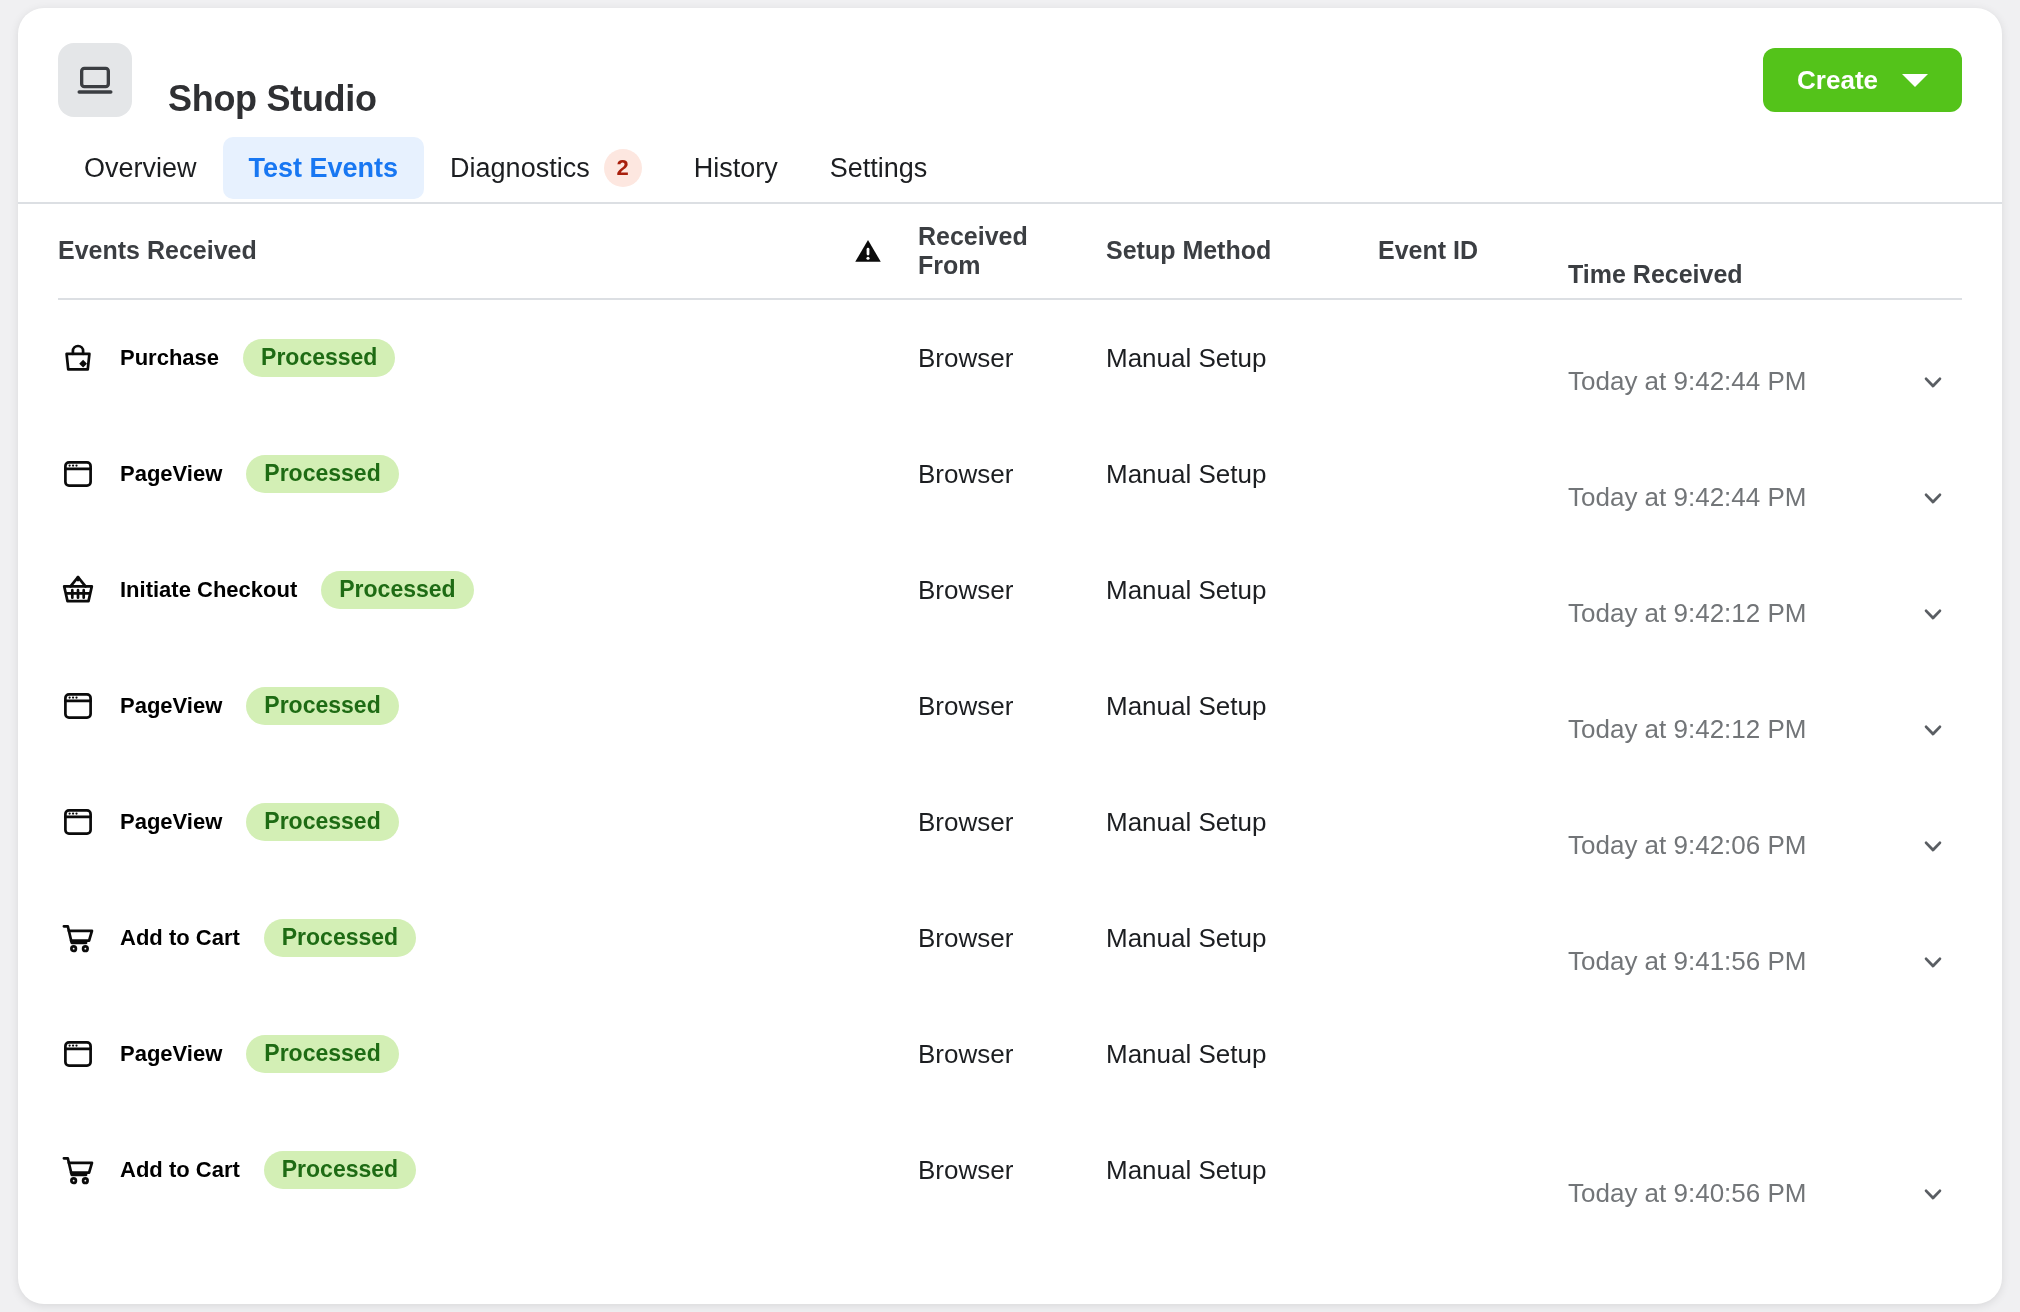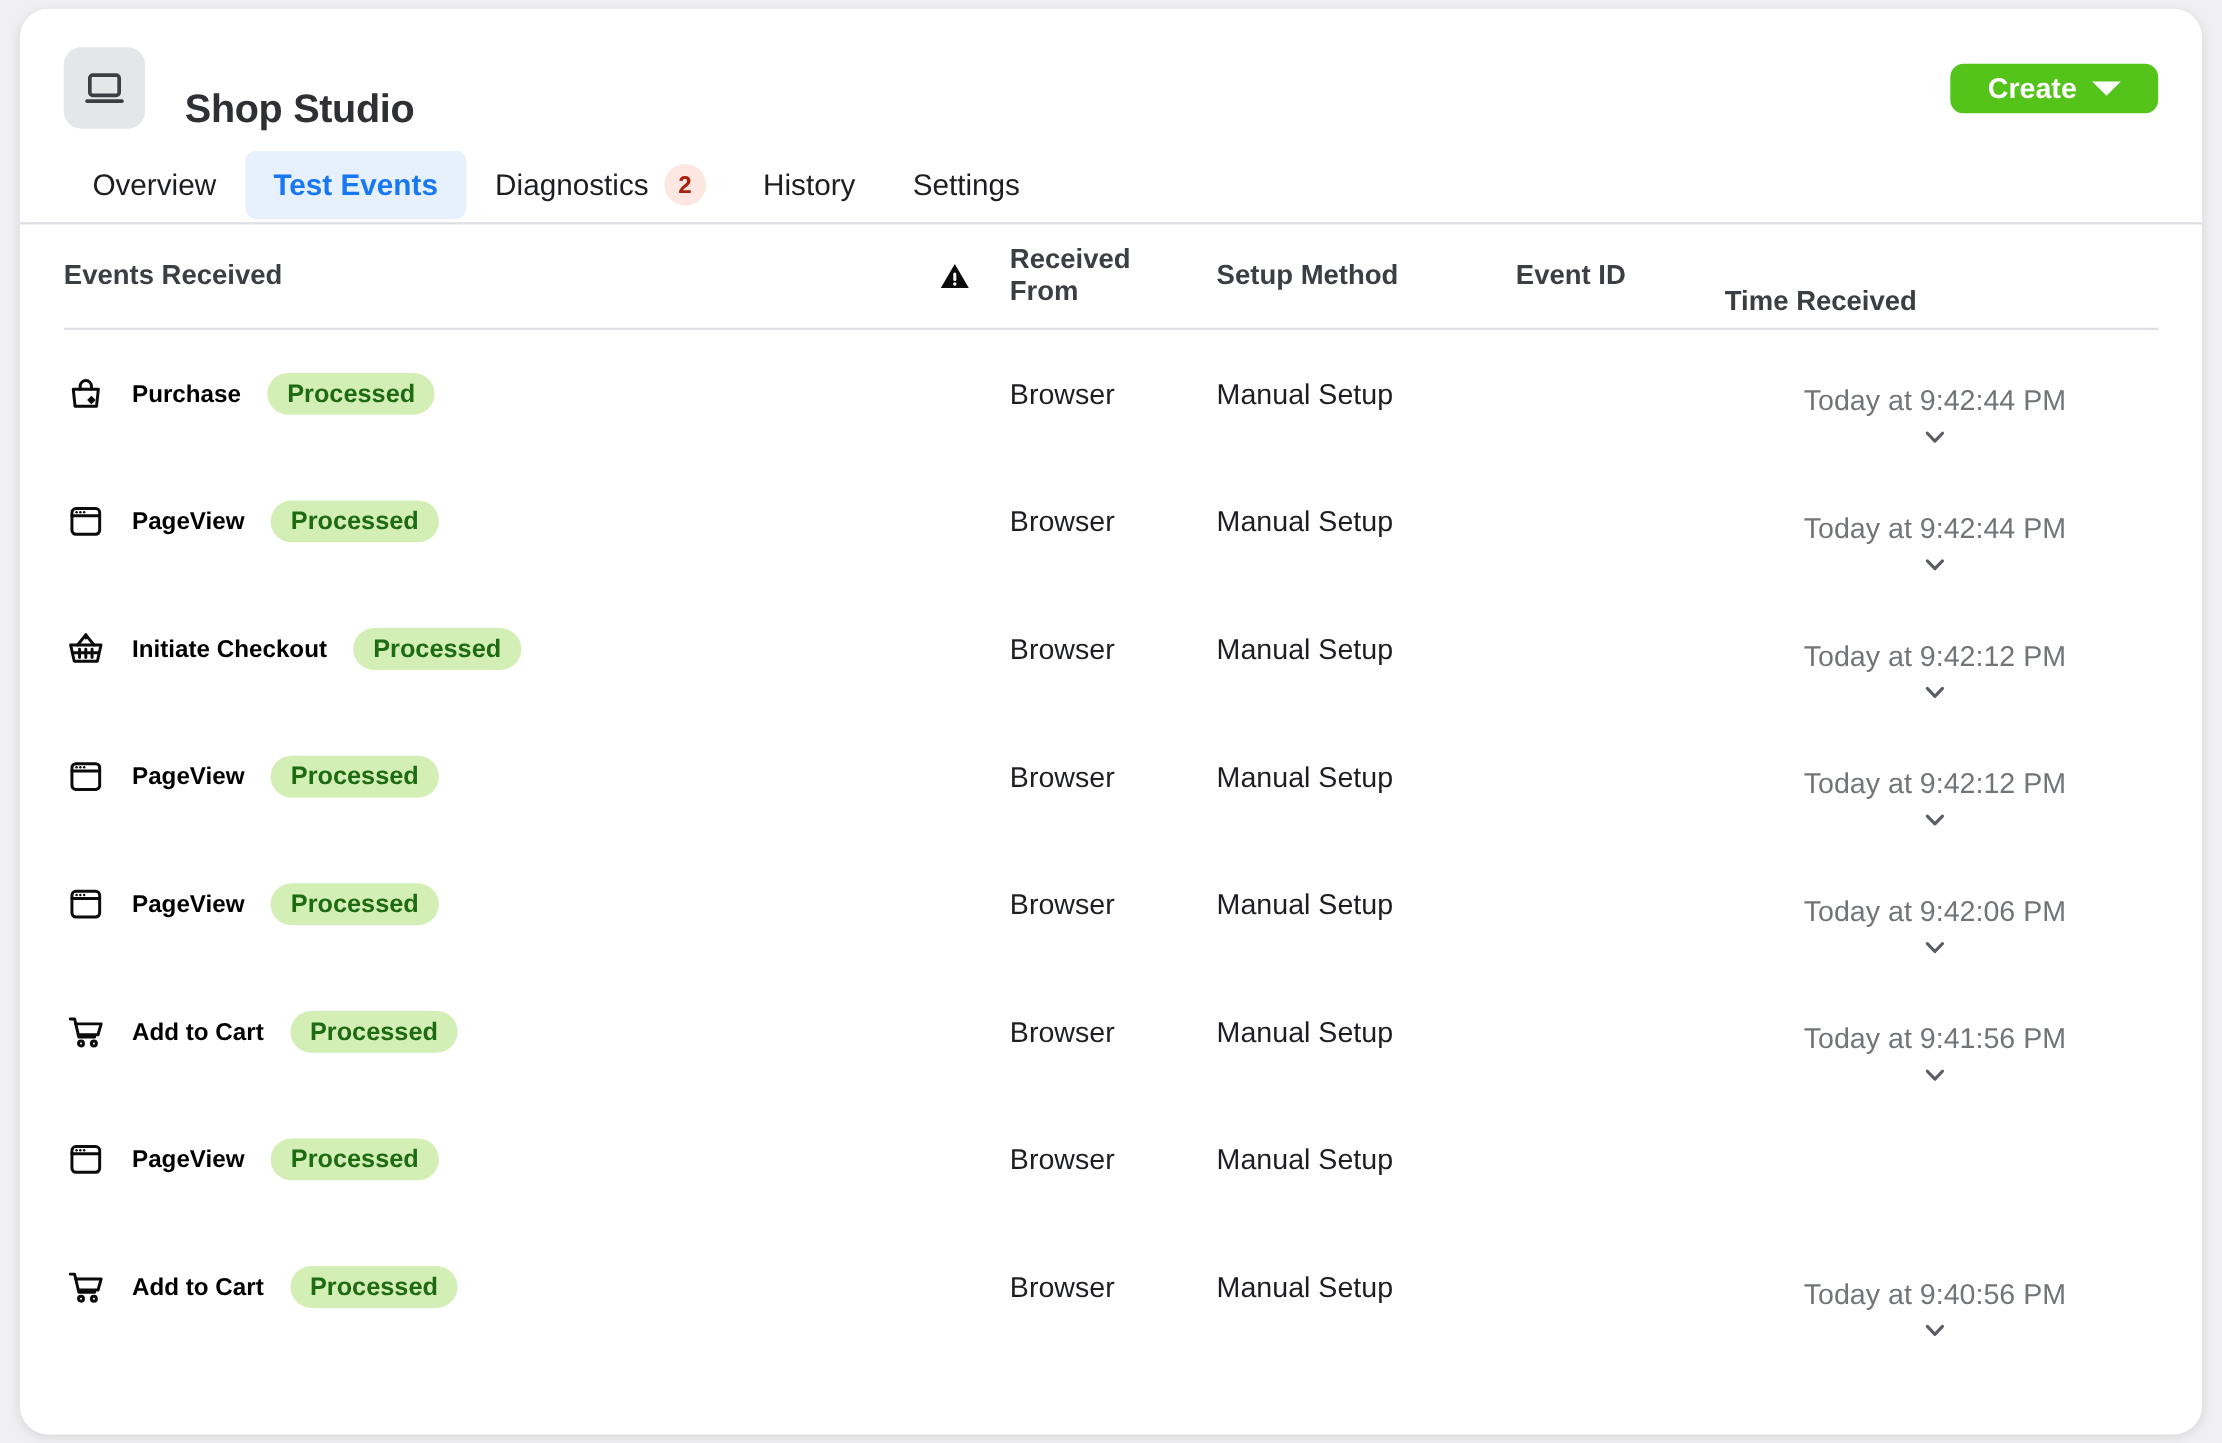--- a/index.html
+++ b/index.html
@@ -49,25 +49,25 @@
     margin-top: 37px;
   }
   .header-spacer { flex: 1 1 auto; }
   .create-btn {
     background: #54c31a;
     color: #ffffff;
     font-size: 26px;
     font-weight: bold;
     border: none;
     border-radius: 12px;
-    height: 45px;
+    height: 64px;
     padding: 0 34px;
     display: flex;
     align-items: center;
-    gap: 14px;
+    gap: 24px;
     cursor: pointer;
     font-family: "Liberation Sans", sans-serif;
   }
   .caret-down {
     width: 0; height: 0;
     border-left: 13px solid transparent;
     border-right: 13px solid transparent;
     border-top: 13px solid #ffffff;
   }
 
@@ -183,21 +183,20 @@
     font-size: 26px;
     color: #727578;
     white-space: nowrap;
   }
   .time-wrap {
     display: flex;
     align-items: center;
     justify-content: space-between;
     width: 100%;
     padding-right: 12px;
-    flex-direction: column;
   }
   .chev {
     width: 34px;
     height: 34px;
     display: flex;
     align-items: center;
     justify-content: center;
     cursor: pointer;
     flex: 0 0 auto;
   }

